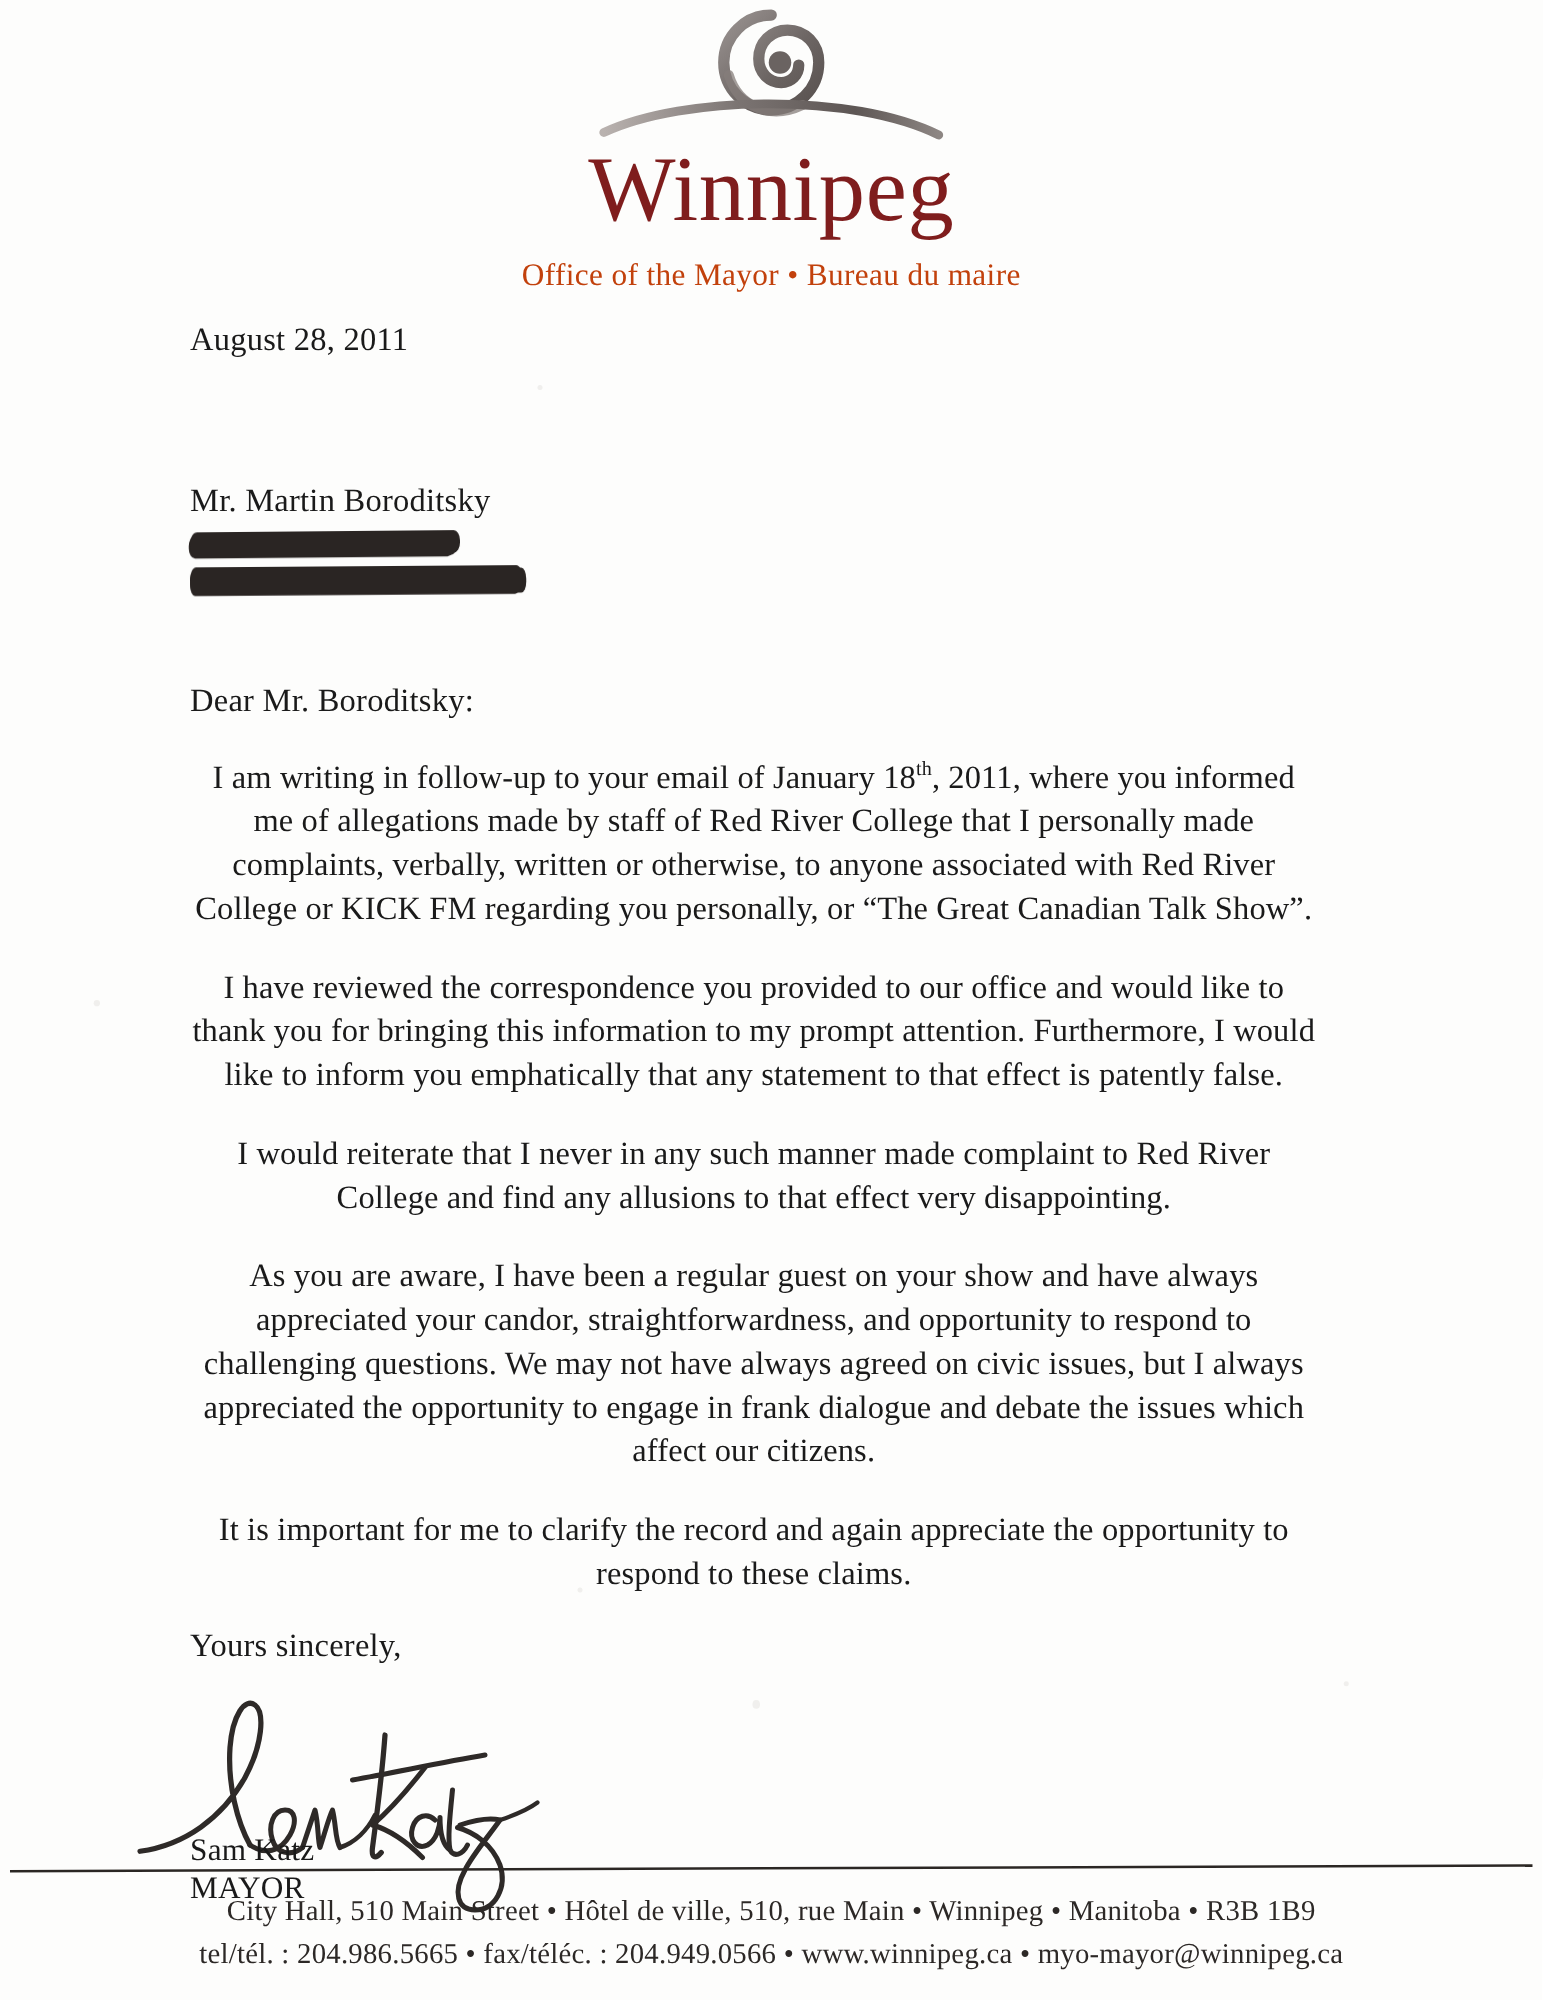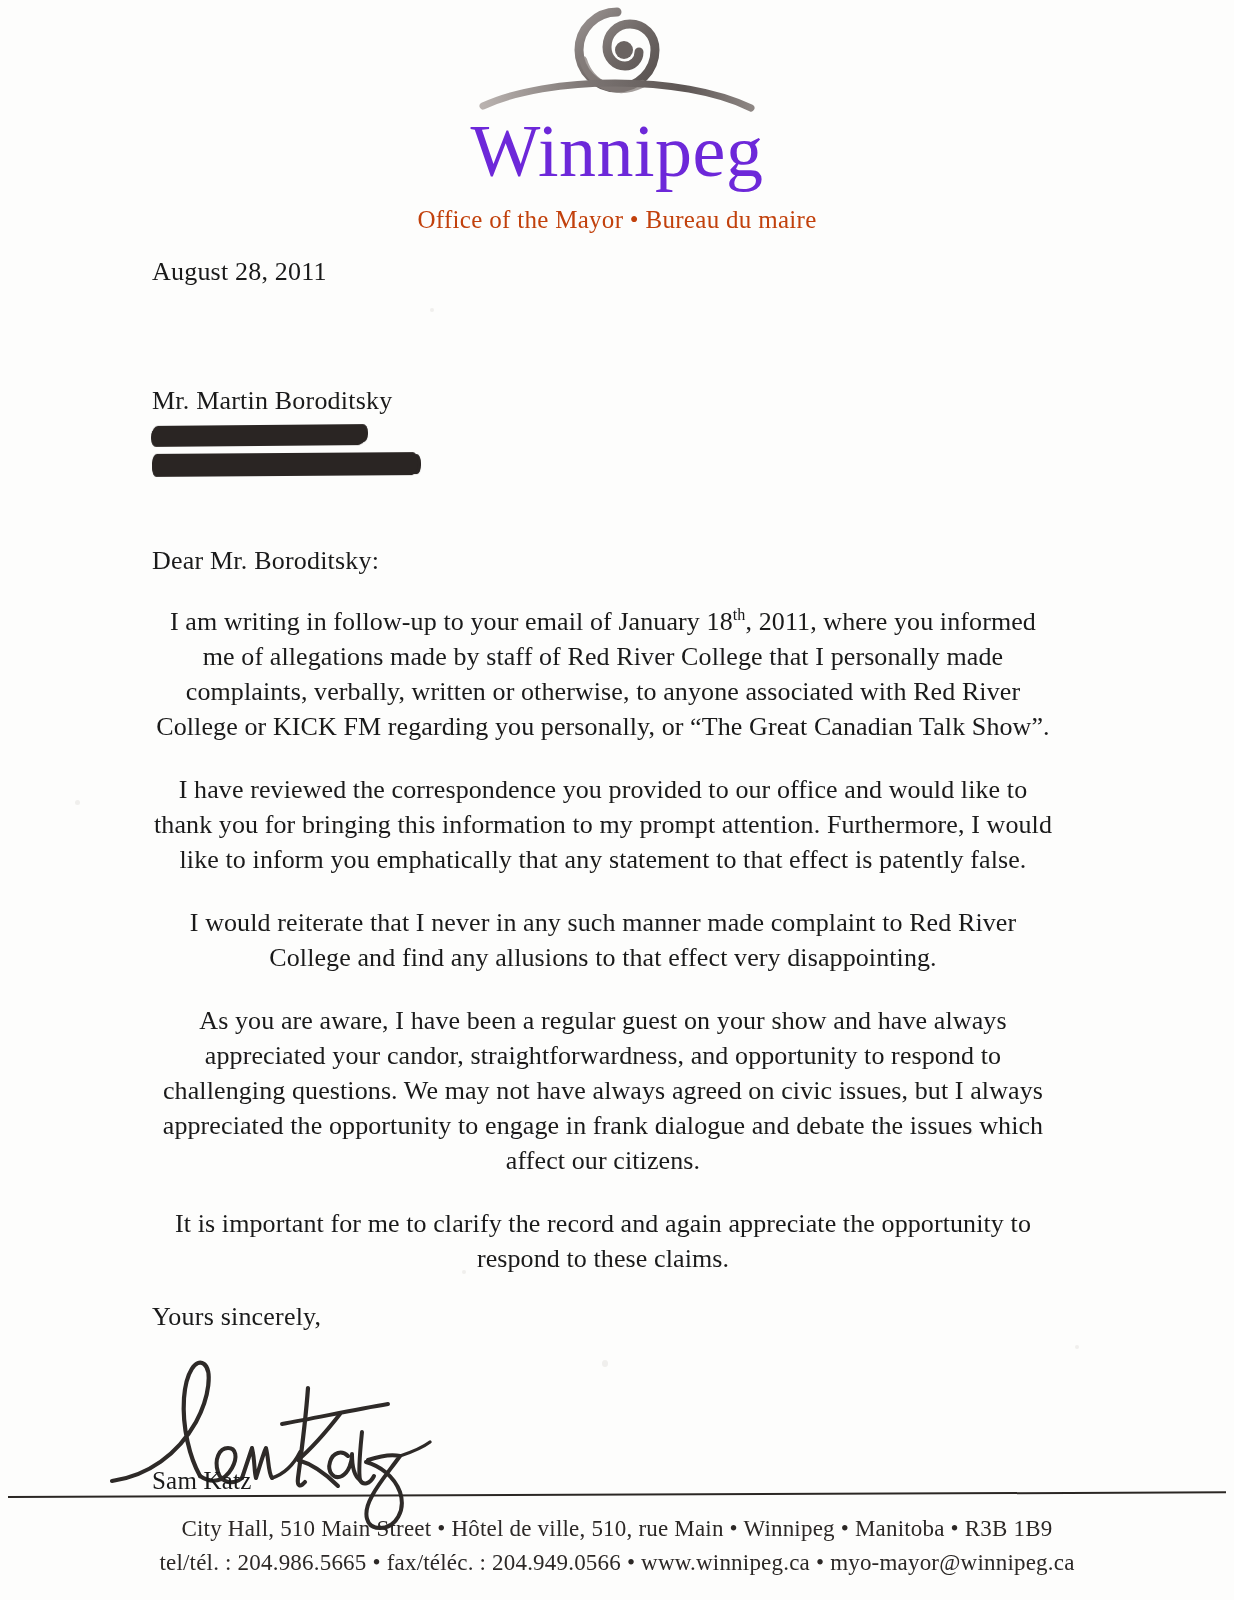--- a/index.html
+++ b/index.html
@@ -42,21 +42,21 @@
     padding-top: 4px;
   }
 
   .wordmark {
     display: block;
     margin: -4px 0 0 0;
     font-family: "Liberation Serif", "DejaVu Serif", serif;
     font-size: 74px;
     font-weight: 400;
     letter-spacing: 0.5px;
-    color: #6d28d9;
+    color: #7f1d1d;
     line-height: 1.0;
   }
 
   .dept-line {
     display: block;
     margin-top: 18px;
     font-family: "Liberation Serif", "DejaVu Serif", serif;
     font-size: 25px;
     color: #c2410c;
     letter-spacing: 0.3px;
@@ -300,20 +300,21 @@
                      C 294 140, 280 130, 266 126" stroke-width="4"></path>
 
             <path d="M300 120 C 312 116, 322 112, 330 106" stroke-width="3.4"></path>
           </g>
         </svg>
       </span>
     </div>
 
     <div class="signer-block">
       <div>Sam Katz</div>
+      <div>MAYOR</div>
     </div>
 
   </div>
 
   <div class="footer-rule"></div>
 
   <div class="footer">
     <div>City Hall, 510 Main Street • Hôtel de ville, 510, rue Main • Winnipeg • Manitoba • R3B 1B9</div>
     <div>tel/tél. : 204.986.5665 • fax/téléc. : 204.949.0566 • www.winnipeg.ca • myo-mayor@winnipeg.ca</div>
   </div>

